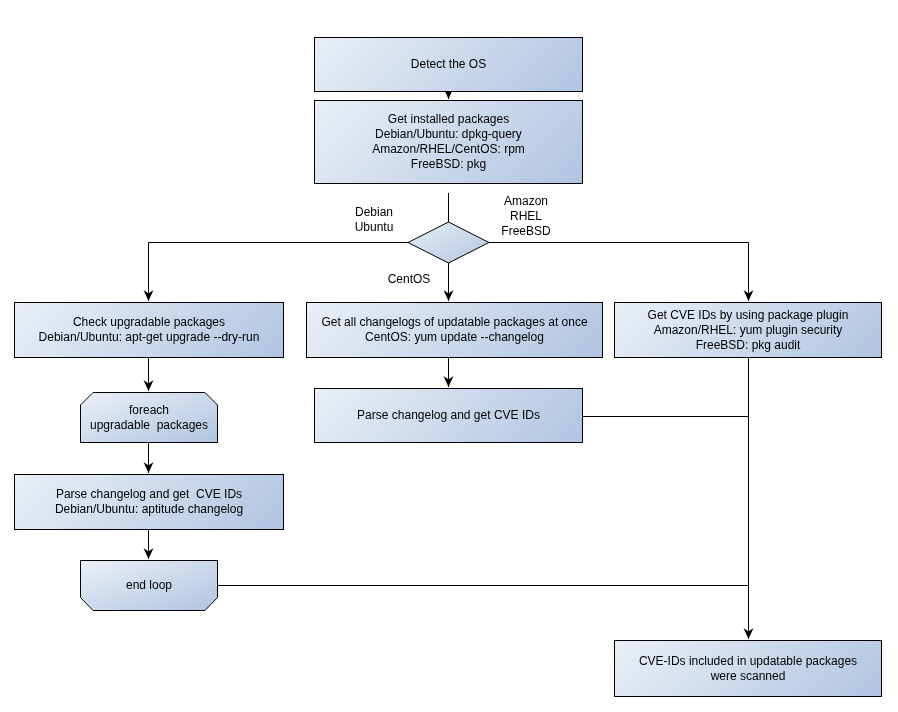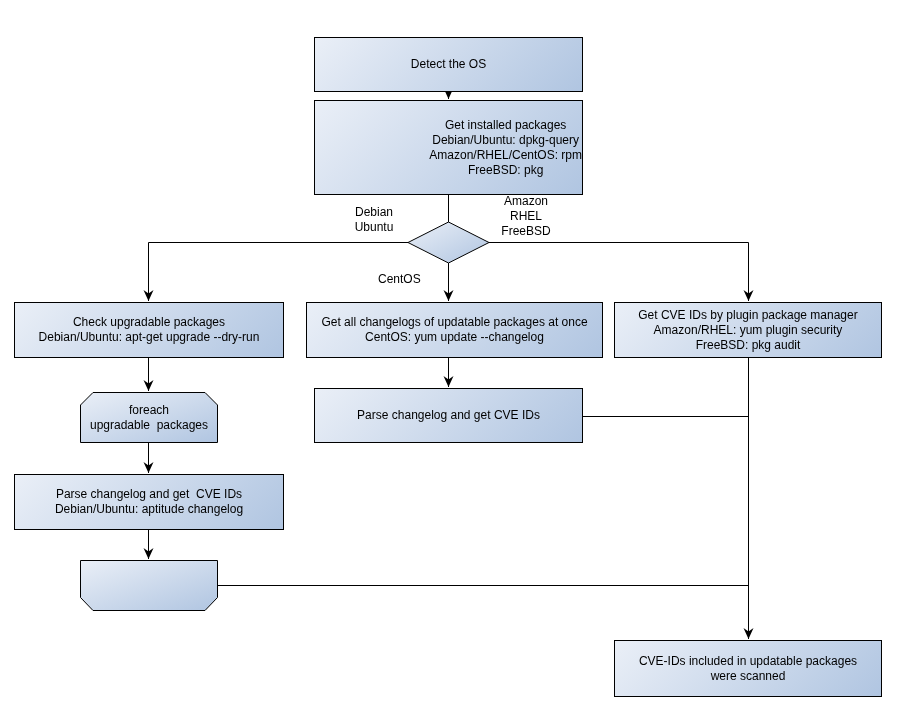--- a/index.html
+++ b/index.html
@@ -67,21 +67,21 @@
     background: transparent;
     pointer-events: none;
   }
   .elabel {
     position: absolute;
     font-size: 12px;
     line-height: 15px;
     white-space: pre;
     text-align: center;
   }
-  .elabel.right-align { text-align: left; }
+  .elabel.right-align { text-align: center; }
 </style>
 </head>
 <body>
 
 <div class="canvas">
 
   <svg class="edge-layer" width="898" height="712" viewBox="0 0 898 712">
     <defs>
       <linearGradient id="boxgrad" x1="0" y1="0" x2="1" y2="1">
         <stop offset="0" class="g0"></stop>
@@ -113,21 +113,21 @@
     <line class="edge" x1="218" y1="585.5" x2="748.5" y2="585.5"></line>
 
     <path class="shape" d="M93,392.5 L205,392.5 L217.5,405 L217.5,442.5 L80.5,442.5 L80.5,405 Z"></path>
     <path class="shape" d="M80.5,560.5 L217.5,560.5 L217.5,597.5 L205,610.5 L93,610.5 L80.5,597.5 Z"></path>
   </svg>
 
   <div class="node" style="left:314px; top:15px; width:269px; height:55px;margin-top:22px;">
     <span>Detect the OS</span>
   </div>
 
-  <div class="node" style="left:314px; top:100px; width:269px; height:95px;justify-content:flex-end;">
+  <div class="node" style="left:314px; top:100px; width:269px; height:84px;">
     <span>Get installed packages
 Debian/Ubuntu: dpkg-query
 Amazon/RHEL/CentOS: rpm
 FreeBSD: pkg</span>
   </div>
 
   <div class="node" style="left:14px; top:302px; width:270px; height:56px;">
     <span>Check upgradable packages
 Debian/Ubuntu: apt-get upgrade --dry-run</span>
   </div>
@@ -140,35 +140,38 @@
   <div class="node" style="left:306px; top:302px; width:297px; height:56px;">
     <span>Get all changelogs of updatable packages at once
 CentOS: yum update --changelog</span>
   </div>
 
   <div class="node" style="left:314px; top:388px; width:269px; height:55px;">
     <span>Parse changelog and get CVE IDs</span>
   </div>
 
   <div class="node" style="left:614px; top:302px; width:268px; height:56px;">
-    <span>Get CVE IDs by plugin package manager
+    <span>Get CVE IDs by using package plugin
 Amazon/RHEL: yum plugin security
 FreeBSD: pkg audit</span>
   </div>
 
   <div class="node" style="left:614px; top:640px; width:268px; height:57px;align-items:center;">
     <span>CVE-IDs included in updatable packages
 were scanned</span>
   </div>
 
   <div class="overlay" style="left:80px; top:392px; width:138px; height:51px;">
     <span>foreach
 upgradable  packages</span>
   </div>
 
+  <div class="overlay" style="left:80px; top:560px; width:138px; height:51px;">
+    <span>end loop</span>
+  </div>
 
   <div class="elabel" style="left:334px; top:205px; width:80px;text-align:center;">Debian
 Ubuntu</div>
   <div class="elabel" style="left:486px; top:194px; width:80px;">Amazon
 RHEL
 FreeBSD</div>
   <div class="elabel right-align" style="left:378px; top:272px; width:62px;">CentOS</div>
 
 </div>
 

